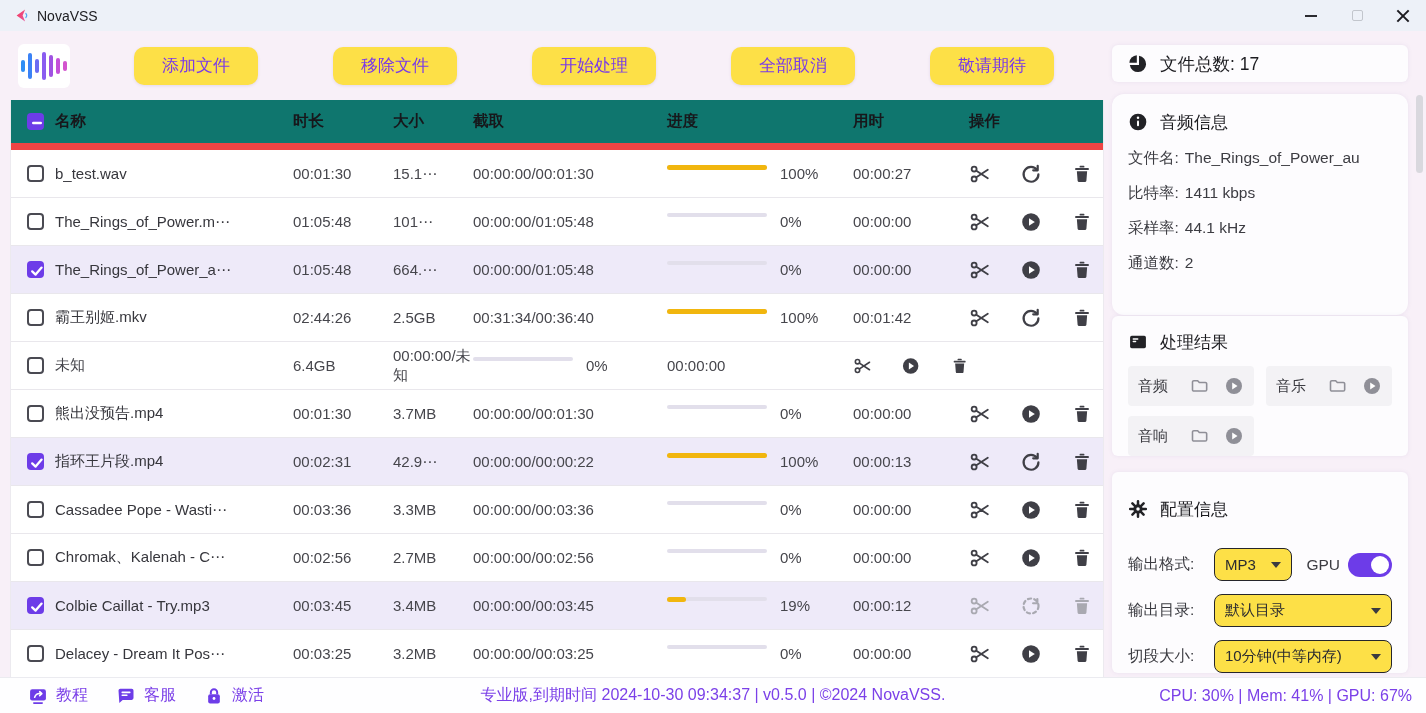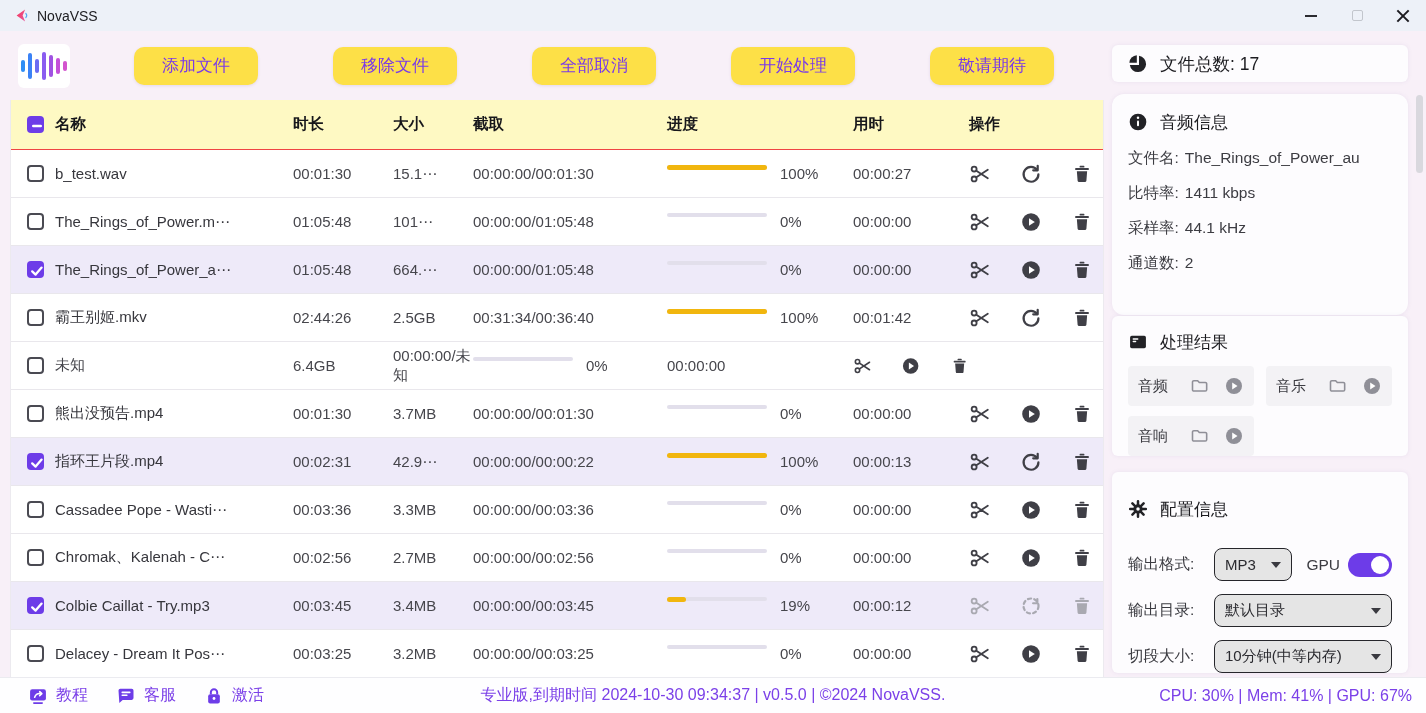--- a/index.html
+++ b/index.html
@@ -25,21 +25,21 @@
   .wave-bar { width:4px; border-radius:2px; }
   .tb-btn { margin-left:75px; width:124px; height:38px; border:none; border-radius:10px;
     background:#fde047; color:#7a3ae8; font-size:17px; font-family:Liberation Sans, sans-serif; cursor:pointer;
     box-shadow:0 1px 3px rgba(90,60,160,0.12); }
   .tb-btn:first-of-type { margin-left:64px; }
   
   .file-table { position:absolute; left:10px; top:100px; width:1094px; bottom:36px;
     background:#fff; border-left:1px solid #eceaef; border-right:1px solid #eceaef; overflow:hidden; }
   .t-row { display:grid; grid-template-columns:28px 238px 100px 80px 194px 186px 116px 1fr;
     align-items:center; padding-left:16px; }
-  .t-head { height:50px; background:#fef9c3; border-bottom:1px solid #ef4444;
+  .t-head { height:50px; background:#0f766e; border-bottom:7px solid #ef4444;
     font-weight:bold; font-size:15.5px; color:#17171b; }
   .t-body .t-row { height:48px; border-bottom:1px solid #e9e7ec; font-size:15px; color:#46464c; background:#fff; }
   .t-body .t-row.checked { background:#eeeaf9; }
   .cell-name { color:#36363c; white-space:nowrap; overflow:hidden; }
   .cb { width:17px; height:17px; border-radius:4px; cursor:pointer; position:relative; }
   .cb-off { border:2px solid #4a4a52; background:#fff; }
   .cb-on { background:#6d3ce8; }
   .cb-on svg, .cb-ind svg { position:absolute; left:1.5px; top:1.5px; }
   .cb-ind { background:#6d3ce8; }
   .progress-cell { display:flex; align-items:flex-start; gap:13px; }
@@ -65,21 +65,21 @@
   .info-line .lbl { margin-right:6px; }
   .card-results { height:152px; margin-bottom:16px; padding-top:4px; }
   .res-grid { display:grid; grid-template-columns:1fr 1fr; gap:10px 12px; margin-top:2px; }
   .res-item { background:#f3f2f5; border-radius:4px; height:40px; display:flex; align-items:center; padding:0 10px; gap:14px; }
   .res-label { font-size:15px; color:#3c3c42; flex:1; }
   .res-icon { width:20px; height:20px; color:#8f8f97; cursor:pointer; }
   .res-icon svg { width:100%; height:100%; display:block; }
   .card-config { flex:1; padding-top:15px; }
   .cfg-row { display:flex; align-items:center; margin-top:13px; }
   .cfg-label { font-size:15.5px; color:#3c3c42; width:86px; flex:none; }
-  .select { border:1.6px solid #26262b; border-radius:8px; height:33px; background:#e5e5e5;
+  .select { border:1.6px solid #26262b; border-radius:8px; height:33px; background:#fde047;
     display:flex; align-items:center; justify-content:space-between; padding:0 10px; cursor:pointer; }
   .select-sm { width:94px; } .select-lg { width:190px; }
   .select .sel-val { font-size:15px; color:#2b2b30; white-space:nowrap; }
   .caret { width:0; height:0; border-left:5px solid transparent; border-right:5px solid transparent; border-top:6px solid #3a3a40; }
   .gpu-wrap { display:flex; align-items:center; margin-left:14px; gap:8px; }
   .gpu-label { font-size:15.5px; color:#3c3c42; }
   .toggle { width:44px; height:24px; border-radius:12px; background:#6d3ce8; position:relative; cursor:pointer; }
   .toggle .knob { position:absolute; right:3px; top:3px; width:18px; height:18px; border-radius:50%; background:#fff; }
   .panel-scrollbar { position:absolute; right:3px; top:95px; width:7px; height:78px; background:#d9d8de; border-radius:4px; cursor:pointer; }
   
@@ -195,22 +195,22 @@
     <div class="wave-bar" style="height:12px;background:#2f8df5"></div>
     <div class="wave-bar" style="height:26px;background:#3b82f6"></div>
     <div class="wave-bar" style="height:14px;background:#6b6cf2"></div>
     <div class="wave-bar" style="height:28px;background:#8a5cf0"></div>
     <div class="wave-bar" style="height:22px;background:#a052e2"></div>
     <div class="wave-bar" style="height:16px;background:#c44fd9"></div>
     <div class="wave-bar" style="height:10px;background:#d355ce"></div>
   </div>
   <button class="tb-btn">添加文件</button>
   <button class="tb-btn">移除文件</button>
+  <button class="tb-btn">开始处理</button>
   <button class="tb-btn">全部取消</button>
-  <button class="tb-btn">开始处理</button>
   <button class="tb-btn">敬请期待</button>
 </div>
 
 <div class="file-table">
   <div class="t-row t-head">
     <div>
         <div class="cb cb-ind">
       <svg width="16" height="16" viewBox="0 0 16 16">
             <use href="#ic-minus"></use>
           </svg>

